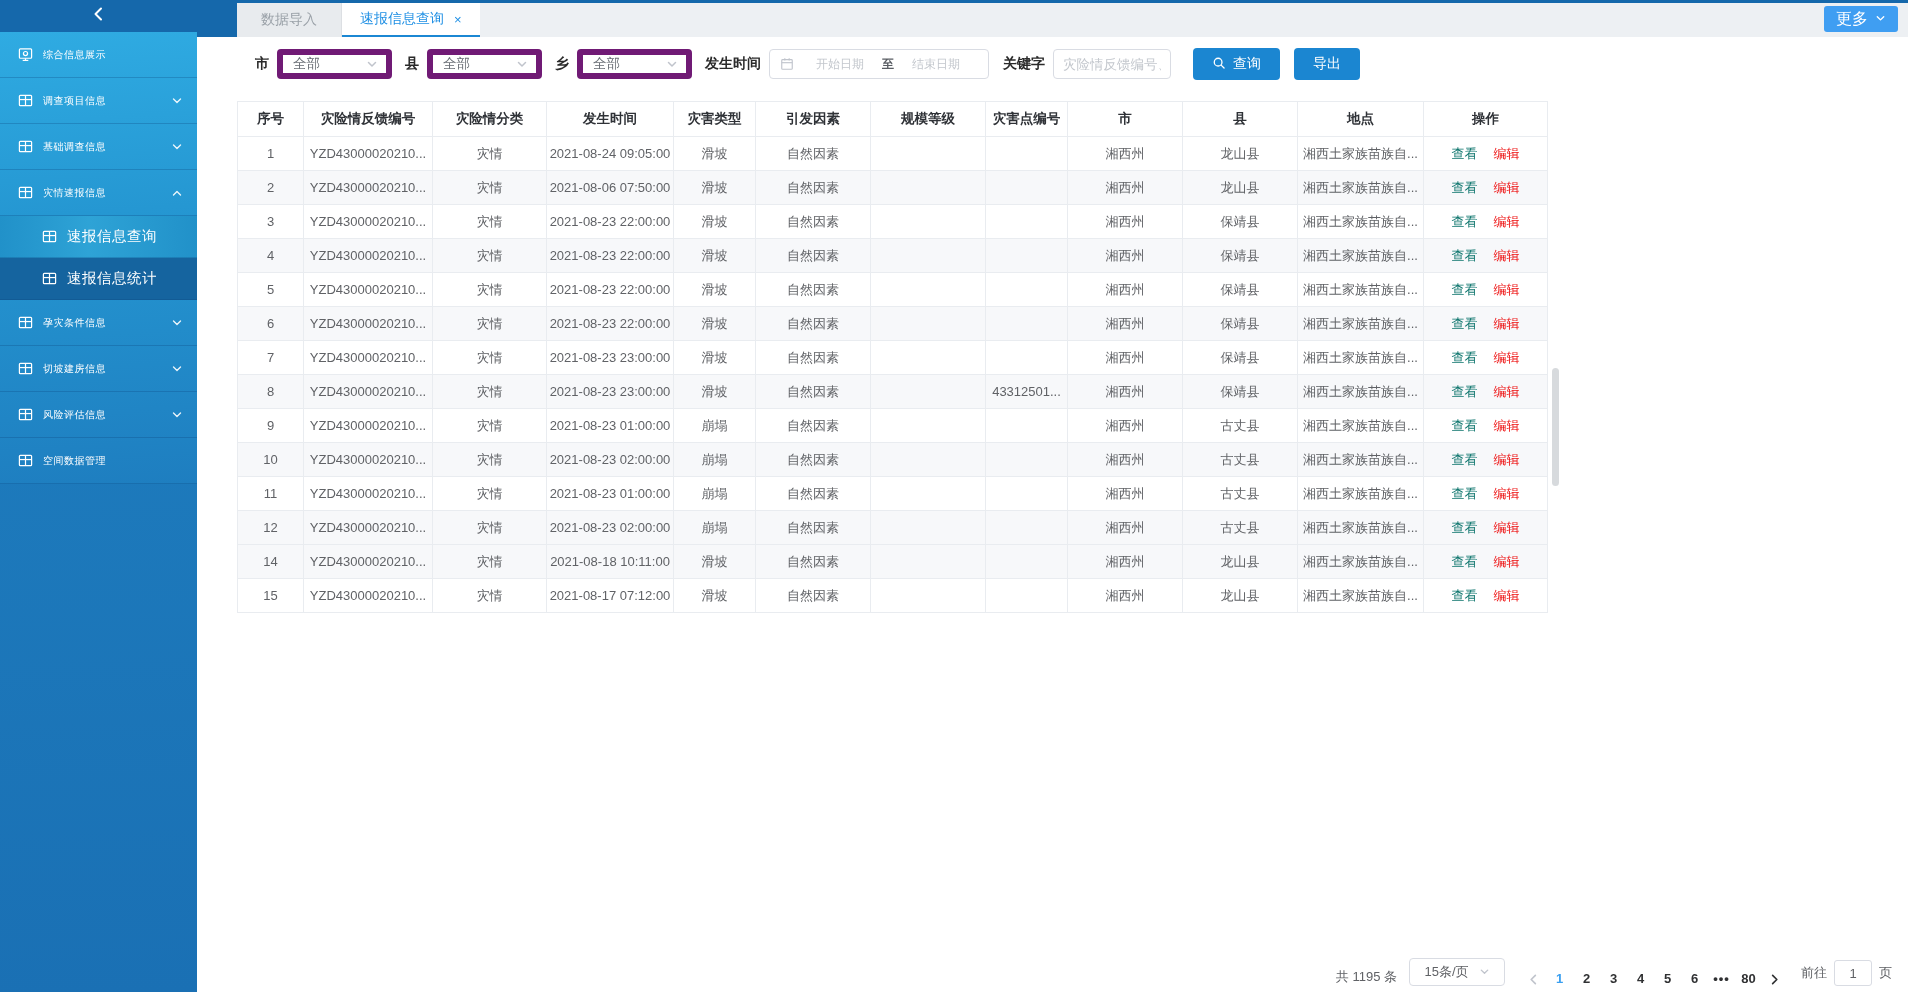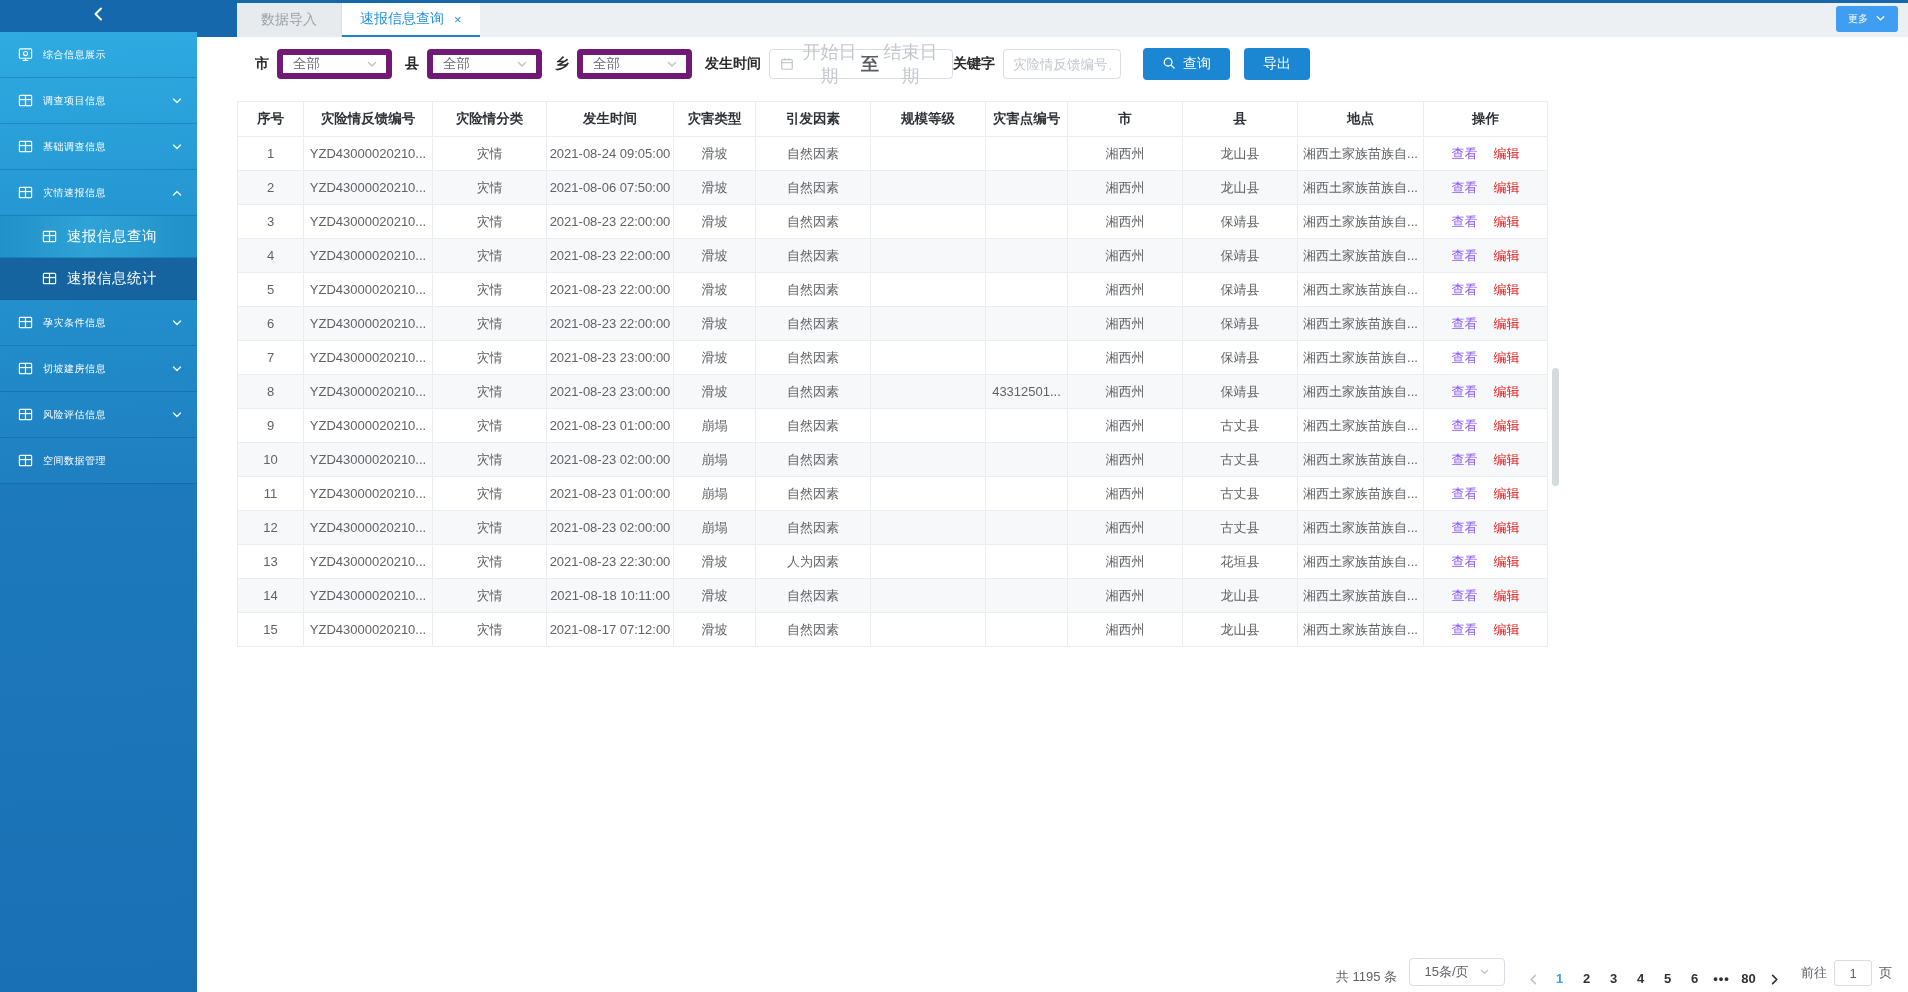--- a/index.html
+++ b/index.html
@@ -23,49 +23,49 @@
   
   .main { flex:1; display:flex; flex-direction:column; position:relative; min-width:0; }
   .topbar { height:37px; background:#edf0f3; display:flex; position:relative; flex-shrink:0; }
   .topbar::before { content:""; position:absolute; top:0; left:0; right:0; height:3px; background:#1568ab; }
   .corner-block { width:40px; height:100%; background:#1568ab; }
   .tab { margin-top:3px; height:34px; display:flex; align-items:center; padding:0 24px; font-size:14px;
          color:#9aa1a8; background:#e8ebee; border-right:1px solid #dcdfe3; cursor:pointer; }
   .tab.active { background:#fff; color:#1e8fe4; border-right:none; border-bottom:2px solid #1b87d3; padding:0 18px; }
   .close-x { margin-left:10px; color:#1e8fe4; font-size:13px; cursor:pointer; }
   .more-btn { position:absolute; right:10px; top:6px; height:26px; padding:0 12px; background:#3f9ef2; color:#fff;
-              border:none; border-radius:3px; font-size:10px; display:flex; align-items:center; gap:7px; cursor:pointer; }
+              border:none; border-radius:3px; font-size:16px; display:flex; align-items:center; gap:7px; cursor:pointer; }
 
   
   .content { flex:1; background:#fff; position:relative; padding-top:11px; }
   .filter-bar { display:flex; align-items:center; margin-left:58px; height:32px; font-size:14px; }
   .f-label { font-weight:600; color:#2a2a2a; margin-right:8px; white-space:nowrap; }
   .select { width:115px; height:30px; border:6px solid #701a75; border-radius:4px; display:flex; align-items:center;
             padding:0 8px 0 10px; color:#6a6f76; background:#fff; margin-right:13px; cursor:pointer; font-size:13.5px; }
   .sel-chev { margin-left:auto; color:#c0c4cc; display:flex; }
-  .date-box { width:184px; height:30px; border:1px solid #d9dce3; border-radius:4px; display:flex; align-items:center;
-              padding:0 10px; background:#fff; font-size:18px; cursor:pointer; }
+  .date-box { width:220px; height:30px; border:1px solid #d9dce3; border-radius:4px; display:flex; align-items:center;
+              padding:0 10px; margin-right:14px; background:#fff; font-size:12px; cursor:pointer; }
   .cal { display:flex; color:#c0c4cc; margin-right:4px; }
   .date-ph { flex:1; text-align:center; color:#c3c7cd; }
   .date-sep { color:#5a5e64; font-weight:600; }
   .kw-input { width:118px; height:30px; border:1px solid #d9dce3; border-radius:4px; padding:0 9px;
               font-size:13.5px; color:#333; margin-right:22px; outline:none; }
   .kw-input::placeholder { color:#c3c7cd; }
   .btn-primary { height:32px; padding:0 19px; background:#1b86d1; color:#fff; border:none; border-radius:4px;
                  font-size:14px; display:inline-flex; align-items:center; gap:7px; cursor:pointer; margin-right:14px; }
 
   
   .grid-table { margin:21px 0 0 40px; border-collapse:collapse; table-layout:fixed; width:1310px;
                 font-size:13px; color:#606266; }
   .grid-table th { height:35px; font-size:13.5px; font-weight:bold; color:#2f3237; text-align:center;
                    border:1px solid #e9ecf0; background:#fff; white-space:nowrap; overflow:hidden; }
   .grid-table td { height:34px; text-align:center; border:1px solid #e9ecf0; background:#fff;
                    white-space:nowrap; overflow:hidden; text-overflow:ellipsis; }
   .grid-table tr.striped td { background:#f7f8fa; }
-  .link-view { color:#8b5cf6; margin-right:16px; cursor:pointer; }
+  .link-view { color:#0f766e; margin-right:16px; cursor:pointer; }
   .link-edit { color:#ee1414; cursor:pointer; }
 
   .scroll-thumb { position:absolute; left:1355px; top:331px; width:7px; height:118px;
                   background:#d7dadd; border-radius:4px; cursor:pointer; }
 
   
   .pagination { position:absolute; right:16px; bottom:6px; display:flex; align-items:flex-end;
                 font-size:13px; color:#606266; }
   .total { margin-right:12px; }
   .size-select { width:96px; height:28px; border:1px solid #d9dce3; border-radius:4px; display:flex;
@@ -506,34 +506,20 @@
             <td>2021-08-23 02:00:00</td>
             <td>崩塌</td>
             <td>自然因素</td>
             <td></td>
             <td></td>
             <td>湘西州</td>
             <td>古丈县</td>
             <td>湘西土家族苗族自...</td>
             <td><span class="link-view">查看</span><span class="link-edit">编辑</span></td>
           </tr>
-          <tr class="">
-            <td>13</td>
-            <td>YZD43000020210...</td>
-            <td>灾情</td>
-            <td>2021-08-23 22:30:00</td>
-            <td>滑坡</td>
-            <td>人为因素</td>
-            <td></td>
-            <td></td>
-            <td>湘西州</td>
-            <td>花垣县</td>
-            <td>湘西土家族苗族自...</td>
-            <td><span class="link-view">查看</span><span class="link-edit">编辑</span></td>
-          </tr>
           <tr class="striped">
             <td>14</td>
             <td>YZD43000020210...</td>
             <td>灾情</td>
             <td>2021-08-18 10:11:00</td>
             <td>滑坡</td>
             <td>自然因素</td>
             <td></td>
             <td></td>
             <td>湘西州</td>

